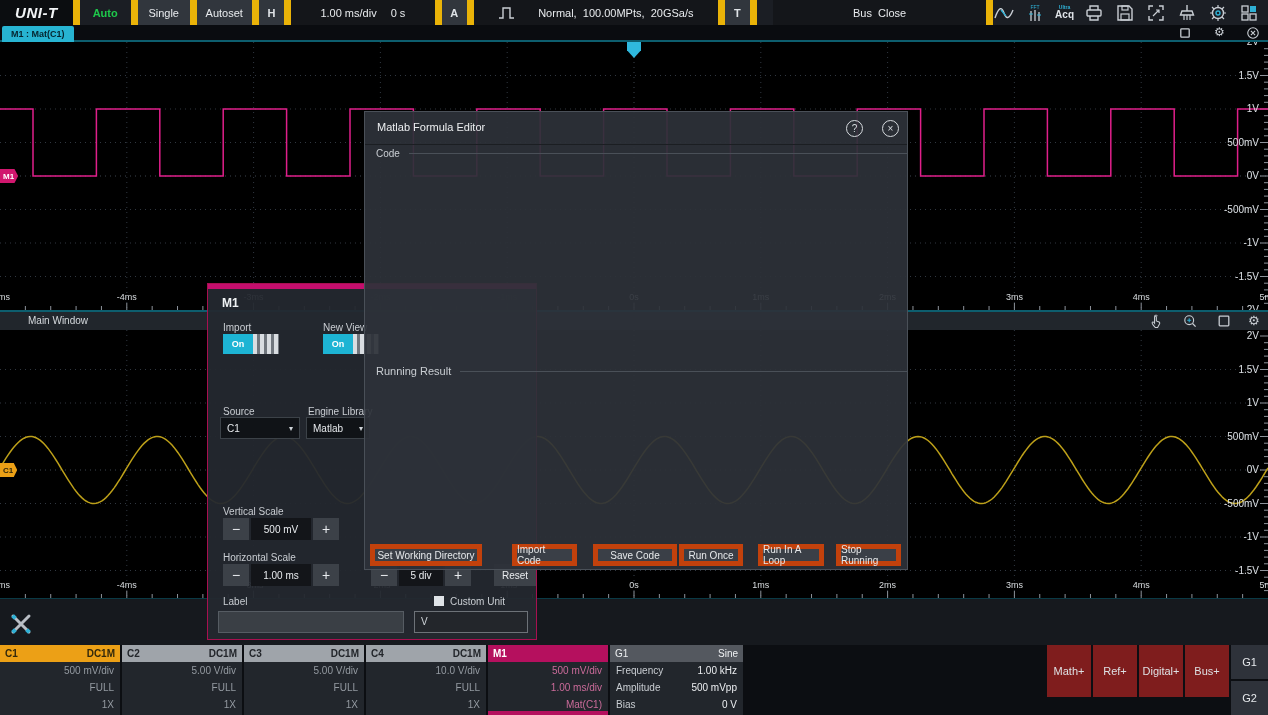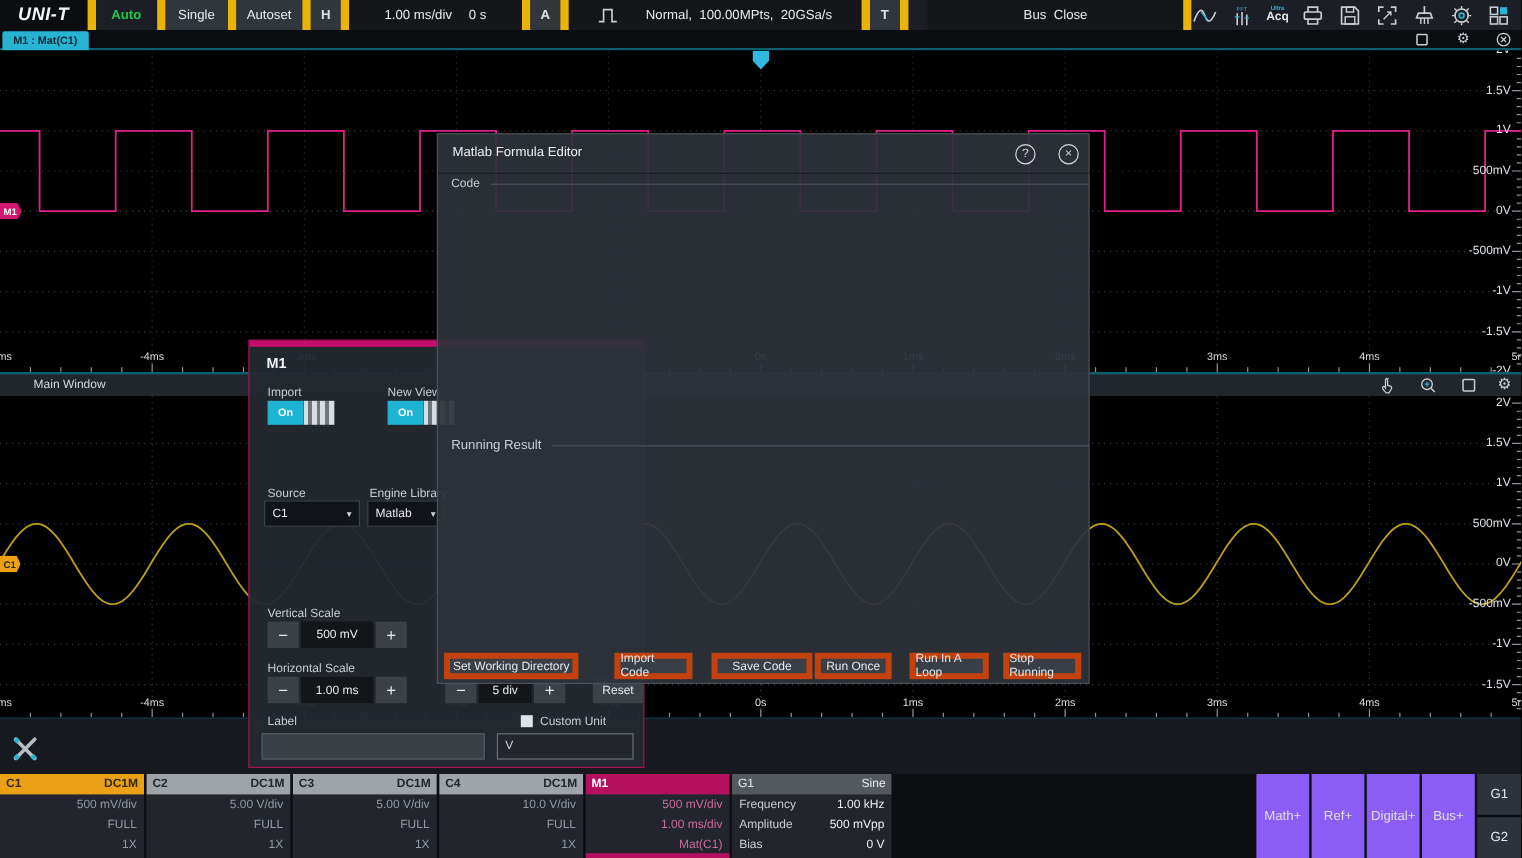--- a/index.html
+++ b/index.html
@@ -55,21 +55,21 @@
   .chhead{height:17px;display:flex;align-items:center;justify-content:space-between;padding:0 5px;font-size:10px;font-weight:bold;}
   .hd-gray{background:#9fa4aa;color:#23262b;}
   .hd-c1{background:#eca016;color:#33290b;}
   .hd-m1{background:#b5105e;color:#fff;}
   .hd-g1{background:#54585f;color:#eef0f2;font-weight:normal;}
   .chrow{height:17px;line-height:17px;text-align:right;padding-right:6px;font-size:10px;color:#949aa1;}
   .m1row{color:#cb6b9a;}
   .m1foot{position:absolute;left:0;bottom:0;width:100%;height:4px;background:#b5105e;}
   .g1row{height:17px;line-height:17px;font-size:10px;display:flex;justify-content:space-between;padding:0 6px 0 6px;}
   .g1row .gl{color:#c9cdd2;}.g1row .gv{color:#eceef1;}
-  .sbtn{position:absolute;top:0;width:44px;height:70px;background:#8b5cf6;color:#dde0e3;font-size:11px;
+  .sbtn{position:absolute;top:0;width:44px;height:52px;background:#7f1d1d;color:#dde0e3;font-size:11px;
     display:flex;align-items:center;justify-content:center;}
   .gtile{position:absolute;left:1231px;width:37px;height:34px;background:#2e323a;color:#e6e9ec;font-size:11px;
     display:flex;align-items:center;justify-content:center;}
   
   .dlg{position:absolute;box-sizing:border-box;}
   .m1dlg{left:207px;top:283px;width:330px;height:357px;background:rgba(36,40,47,.95);
     border:1px solid #a81050;z-index:20;}
   .m1strip{position:absolute;left:0;top:0;width:100%;height:5px;background:#c40e6d;}
   .m1title{position:absolute;left:14px;top:12px;font-size:12px;font-weight:bold;color:#f0f2f4;}
   .flabel{position:absolute;font-size:10px;color:#c9cdd2;}

